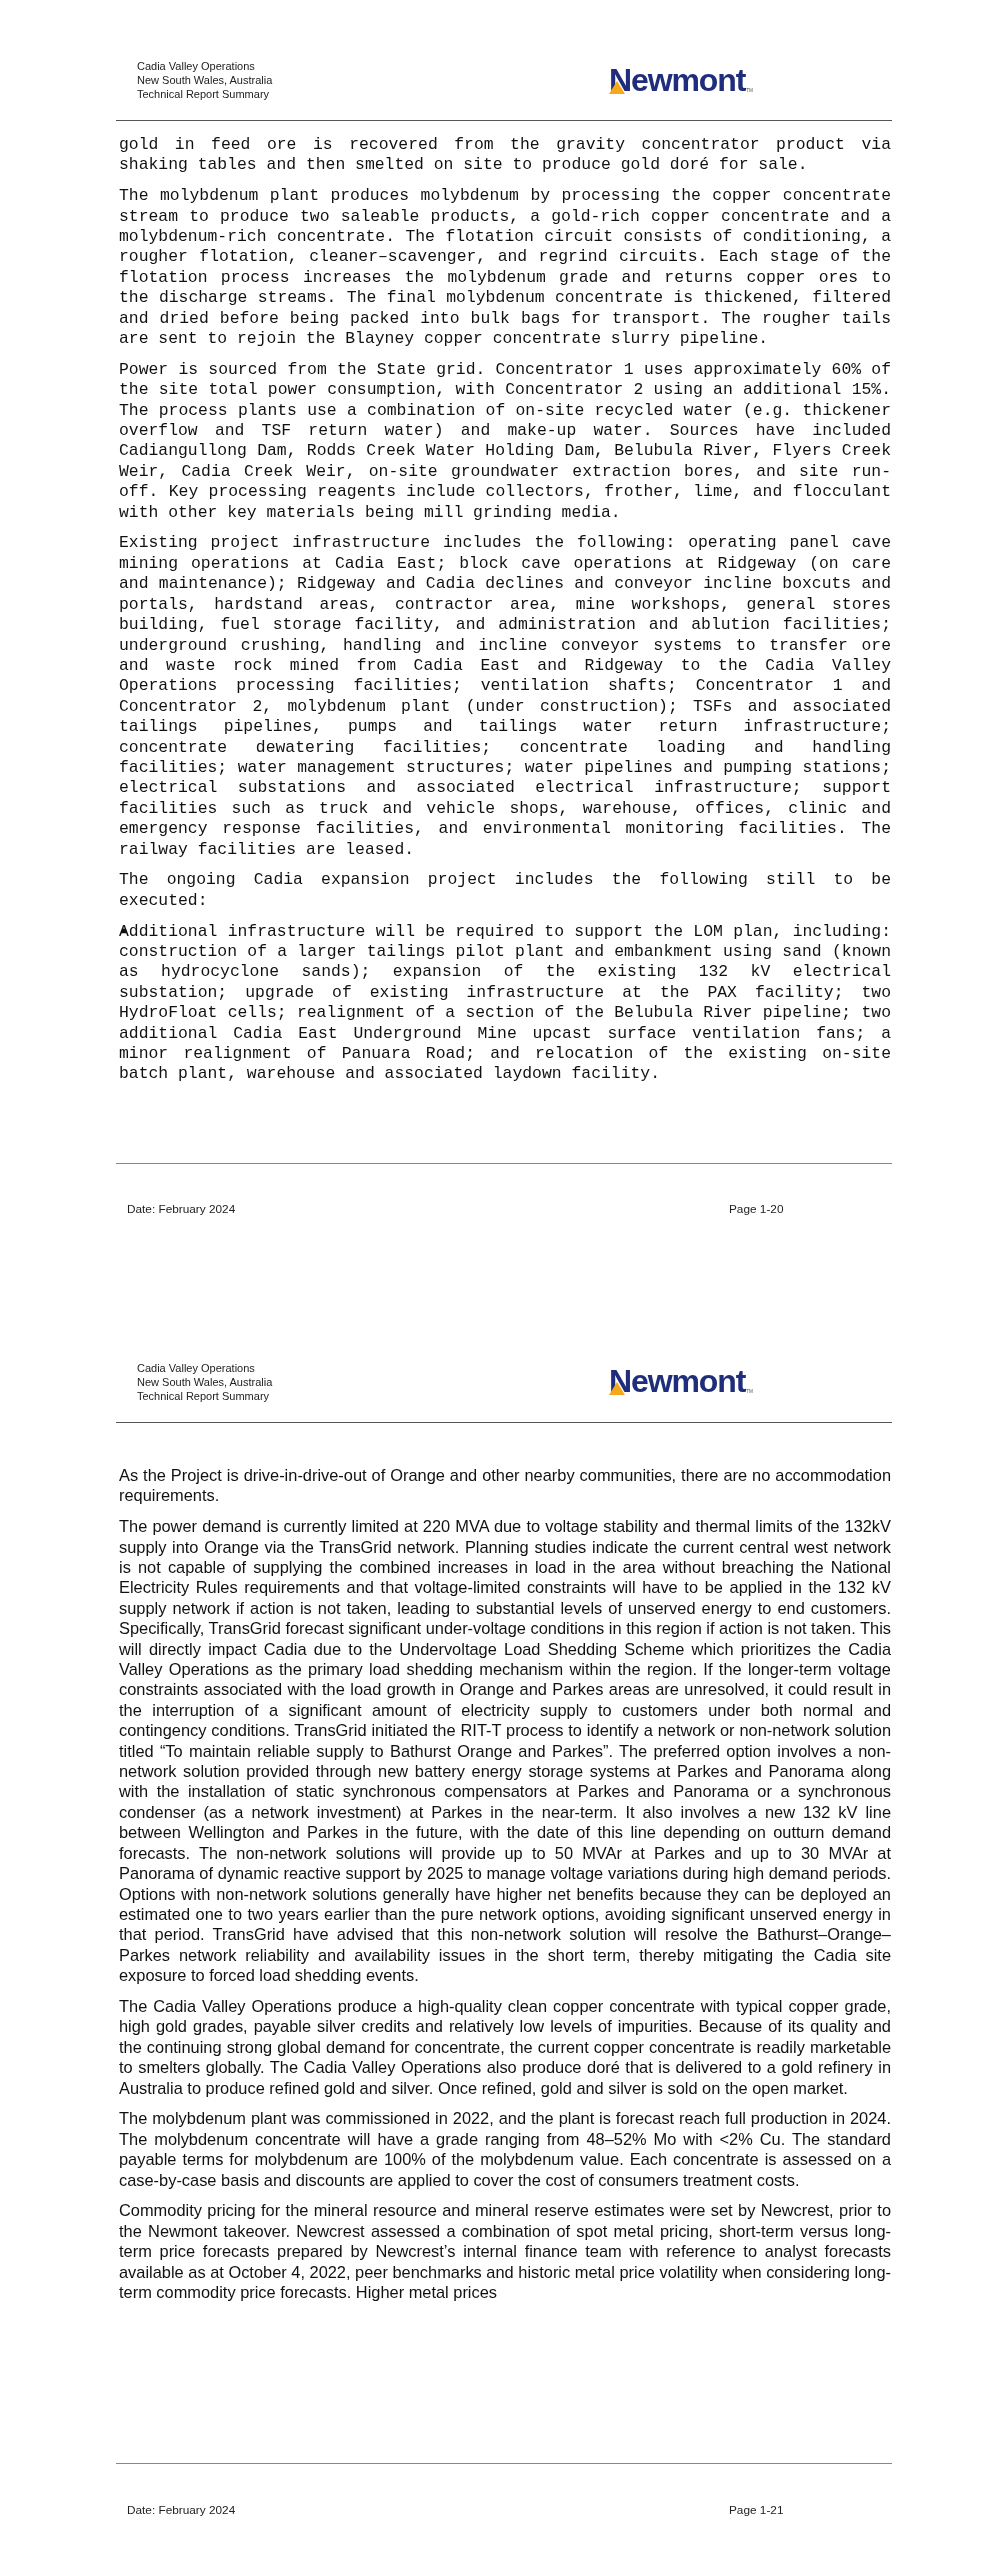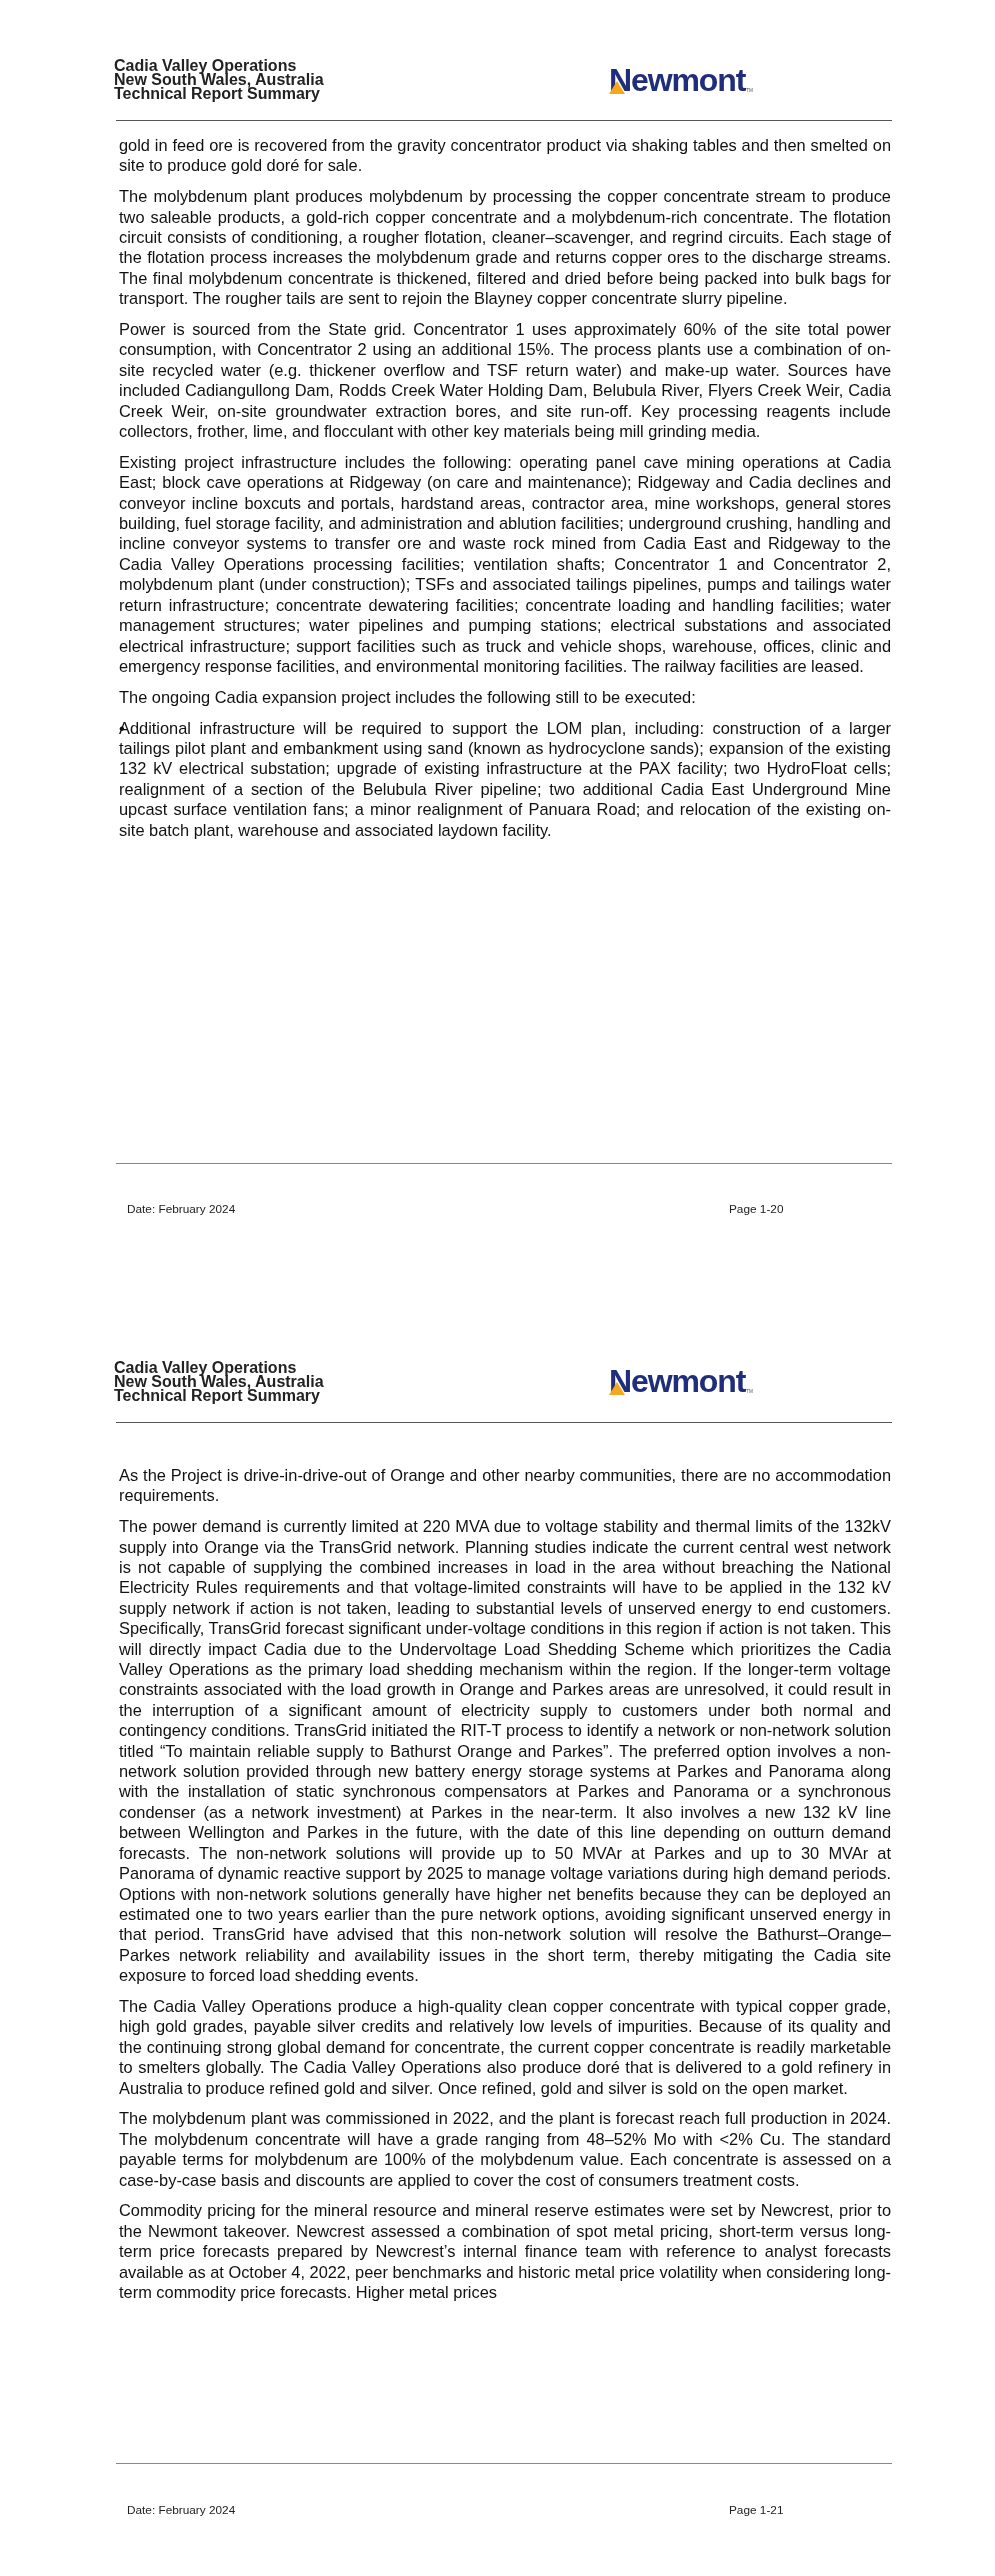--- a/index.html
+++ b/index.html
@@ -1,18 +1,18 @@
 <!DOCTYPE html>
 <html style="font-size:15px"><head>
 <meta charset="utf-8">
 <style>
   html, body { margin:0; padding:0; background:#fff; }
   body { width:995px; height:2576px; position:relative; font-family:"Liberation Sans", sans-serif; color:#111; overflow:hidden; }
   .page { position:absolute; left:0; width:995px; }
-  .hdr { position:absolute; left:114px; font-size:16px; line-height:14px; color:#222;font-weight:bold; }
+  .hdr { position:absolute; left:137px; font-size:11px; line-height:14px; color:#222; }
   .logo { position:absolute; display:flex; align-items:flex-end; }
   .logo .word { font-family:"Liberation Sans", sans-serif; font-weight:bold; font-size:32px; color:#1f2d7a; letter-spacing:-1.1px; line-height:32px; position:relative; }
   .logo .tri { position:absolute; left:0; bottom:1.9px; width:0; height:0; border-left:8.5px solid transparent; border-right:8.5px solid transparent; border-bottom:13.2px solid #f5a81c; }
   .logo .tm { font-size:4.7px; color:#555; margin-left:0.9px; margin-bottom:2.8px; }
   .rule { position:absolute; left:116px; width:776px; height:0.9px; background:#555; }
   .frule { position:absolute; left:116px; width:776px; height:0.9px; background:#888; }
   .foot { position:absolute; font-size:11.8px; color:#222;margin-top:36px; }
   .body { position:absolute; left:119px; width:772px; font-size:16.4px; line-height:20.4px; text-align:justify; }
   .body p { margin:0 0 10.4px 0; }
   h2 { font-size:22.6px; font-weight:bold; margin:19px 0 15px 0; line-height:26.4px; }
@@ -29,21 +29,21 @@
     <div>Cadia Valley Operations</div>
     <div>New South Wales, Australia</div>
     <div>Technical Report Summary</div>
   </div>
   <div class="logo" style="left:609px;top:64px;">
     <span class="word"><span class="tri"></span><span>Newmont</span></span>
     <span class="tm">TM</span>
   </div>
   <div class="rule" style="top:120px;"></div>
 
-  <div class="body" style="top:135px;">
+  <div class="body" style="top:135px;font-family:Liberation Mono, monospace;">
     <p>gold in feed ore is recovered from the gravity concentrator product via shaking tables and then smelted on site to produce gold doré for sale.</p>
     <p>The molybdenum plant produces molybdenum by processing the copper concentrate stream to produce two saleable products, a gold-rich copper concentrate and a molybdenum-rich concentrate.  The flotation circuit consists of conditioning, a rougher flotation, cleaner–scavenger, and regrind circuits.  Each stage of the flotation process increases the molybdenum grade and returns copper ores to the discharge streams.  The final molybdenum concentrate is thickened, filtered and dried before being packed into bulk bags for transport.  The rougher tails are sent to rejoin the Blayney copper concentrate slurry pipeline.</p>
     <p>Power is sourced from the State grid.  Concentrator 1 uses approximately 60% of the site total power consumption, with Concentrator 2 using an additional 15%.  The process plants use a combination of on-site recycled water (e.g. thickener overflow and TSF return water) and make-up water.  Sources have included Cadiangullong Dam, Rodds Creek Water Holding Dam, Belubula River, Flyers Creek Weir, Cadia Creek Weir, on-site groundwater extraction bores, and site run-off.  Key processing reagents include collectors, frother, lime, and flocculant with other key materials being mill grinding media.</p>
     <p>Existing project infrastructure includes the following:  operating panel cave mining operations at Cadia East; block cave operations at Ridgeway (on care and maintenance); Ridgeway and Cadia declines and conveyor incline boxcuts and portals, hardstand areas, contractor area, mine workshops, general stores building, fuel storage facility, and administration and ablution facilities; underground crushing, handling and incline conveyor systems to transfer ore and waste rock mined from Cadia East and Ridgeway to the Cadia Valley Operations processing facilities; ventilation shafts; Concentrator 1 and Concentrator 2, molybdenum plant (under construction); TSFs and associated tailings pipelines, pumps and tailings water return infrastructure; concentrate dewatering facilities; concentrate loading and handling facilities; water management structures; water pipelines and pumping stations; electrical substations and associated electrical infrastructure; support facilities such as truck and vehicle shops, warehouse, offices, clinic and emergency response facilities, and environmental monitoring facilities.  The railway facilities are leased.</p>
     <p>The ongoing Cadia expansion project includes the following still to be executed:</p>
     <ul>
       <li><span class="bullet">•</span></li>
     </ul>
     <p>Additional infrastructure will be required to support the LOM plan, including:  construction of a larger tailings pilot plant and embankment using sand (known as hydrocyclone sands); expansion of the existing 132 kV electrical substation; upgrade of existing infrastructure at the PAX facility; two HydroFloat cells; realignment of a section of the Belubula River pipeline; two additional Cadia East Underground Mine upcast surface ventilation fans; a minor realignment of Panuara Road; and relocation of the existing on-site batch plant, warehouse and associated laydown facility.</p>
   </div>

